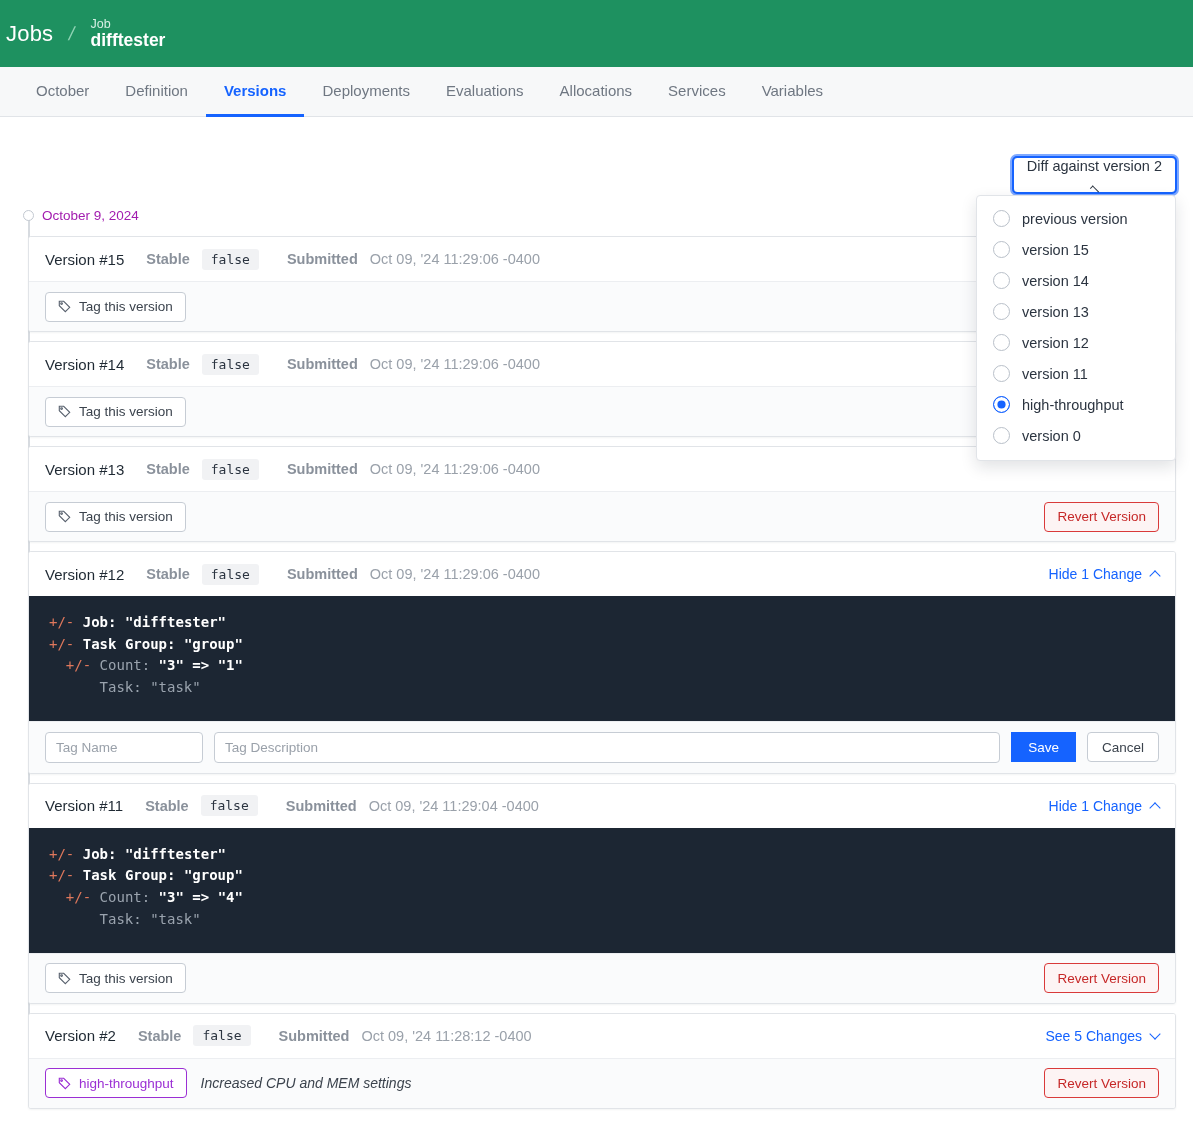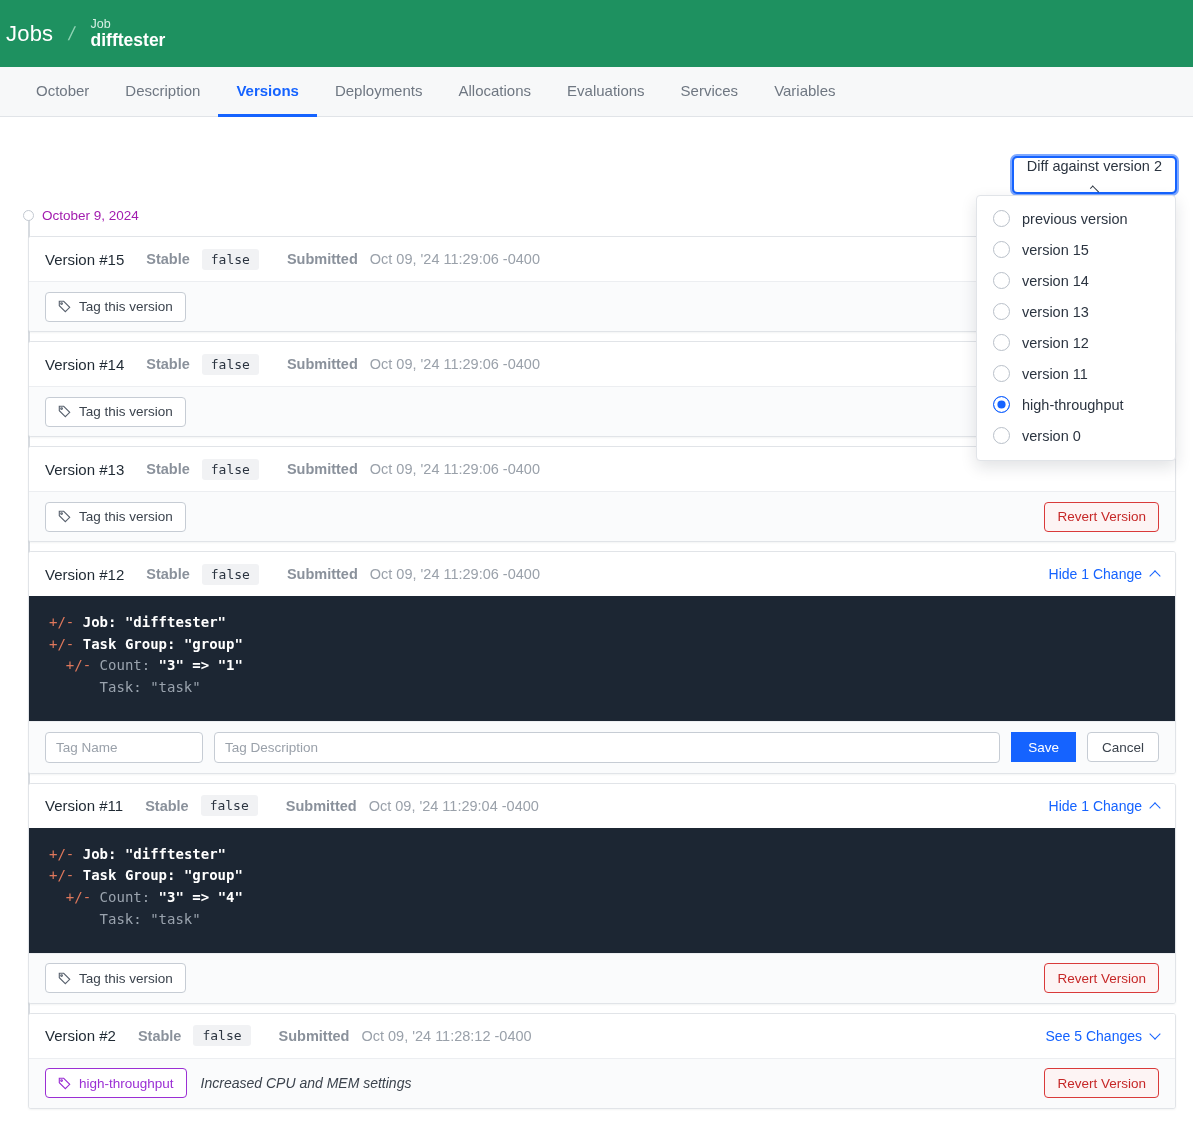--- a/index.html
+++ b/index.html
@@ -372,33 +372,33 @@
     <span class="k">Job</span>
     <span class="v">difftester</span>
   </span>
 </div>
 
 <div class="tabbar" id="tabbar">
     <div class="tab">
       <span>October</span>
     </div>
     <div class="tab">
-      <span>Description</span>
+      <span>Definition</span>
     </div>
     <div class="tab active">
       <span>Versions</span>
     </div>
     <div class="tab">
       <span>Deployments</span>
     </div>
     <div class="tab">
+      <span>Evaluations</span>
+    </div>
+    <div class="tab">
       <span>Allocations</span>
-    </div>
-    <div class="tab">
-      <span>Evaluations</span>
     </div>
     <div class="tab">
       <span>Services</span>
     </div>
     <div class="tab">
       <span>Variables</span>
     </div>
   </div>
 
 <div class="page">

